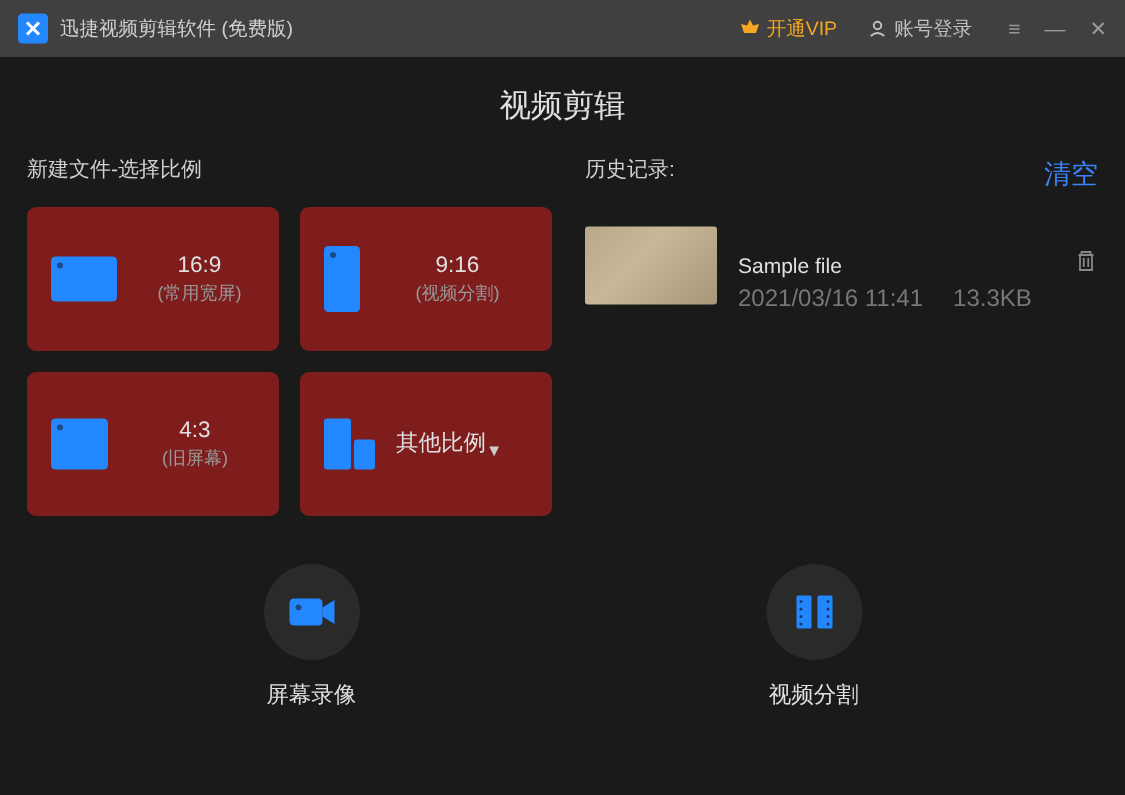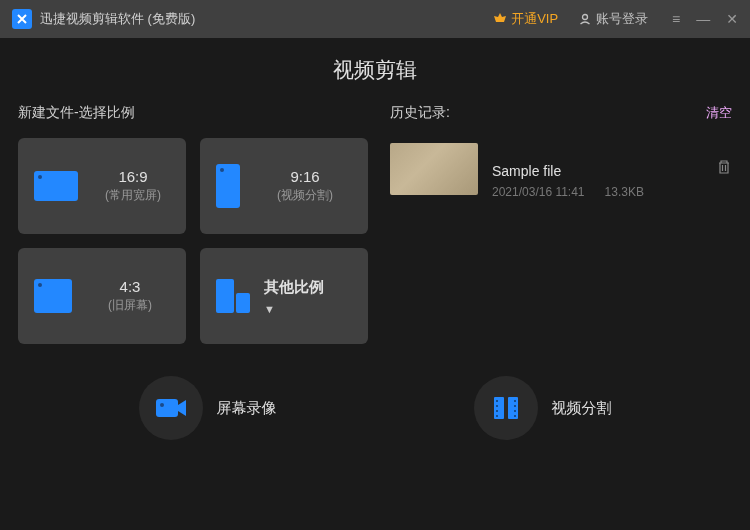--- a/index.html
+++ b/index.html
@@ -54,29 +54,29 @@
   gap: 22px;
 }
 .left-col { width: 350px; }
 .right-col { flex: 1; }
 
 .section-header {
   display: flex; justify-content: space-between;
   font-size: 14px; color: #d0d0d0;
   margin-bottom: 16px;
 }
-.clear-link { color: #f0abfc; font-size: 13px; cursor: pointer; }
+.clear-link { color: #3b82f6; font-size: 18px; cursor: pointer; }
 
 .ratio-grid {
   display: grid;
   grid-template-columns: 1fr 1fr;
   gap: 14px;
 }
 .ratio-card {
-  background: #404040;
+  background: #7f1d1d;
   border-radius: 6px;
   height: 96px;
   display: flex;
   align-items: center;
   padding: 0 12px 0 16px;
   cursor: pointer;
   gap: 14px;
 }
 .ratio-icon {
   background: #2388ff;
@@ -89,58 +89,58 @@
 .ratio-icon .dot {
   position: absolute; top: 4px; left: 4px;
   width: 4px; height: 4px; background: #1a4a8a; border-radius: 50%;
 }
 .other-icon { display: flex; align-items: flex-end; gap: 2px; }
 .other-icon .bar1 { width: 18px; height: 34px; background: #2388ff; border-radius: 2px; }
 .other-icon .bar2 { width: 14px; height: 20px; background: #2388ff; border-radius: 2px; }
 .ratio-text { text-align: center; flex: 1; }
 .ratio-text .rt1 { font-size: 15px; color: #e0e0e0; margin-bottom: 2px; }
 .ratio-text .rt2 { font-size: 12px; color: #999; }
-.other-text { display: flex; flex-direction: column; align-items: flex-start; font-weight: bold; }
+.other-text { display: flex; flex-direction: row; align-items: flex-end; }
 .chev { color: #ccc; font-size: 11px; margin-top: 4px; }
 
 .history-item {
   display: flex;
   align-items: center;
   gap: 14px;
   margin-bottom: 14px;
 }
 .thumb {
   width: 88px; height: 52px;
   background: linear-gradient(135deg, #b8a888 0%, #c8b898 40%, #a89878 100%);
   border-radius: 2px;
 }
 .hist-info { flex: 1; }
 .hist-name { font-size: 14px; color: #e0e0e0; margin-bottom: 6px; margin-top: 25px; }
-.hist-meta { font-size: 12px; color: #777; display: flex; gap: 20px; text-align: right; }
+.hist-meta { font-size: 16px; color: #777; display: flex; gap: 20px; text-align: right; }
 .del-btn { color: #888; cursor: pointer; }
 
 .open-folder {
   background: #3a3a3a;
   border: none;
   color: #d0d0d0;
   font-size: 14px;
   padding: 10px 40px;
   border-radius: 20px;
   display: block;
   margin: 140px auto 0;
   cursor: pointer;
 }
 
 .bottom-row {
   display: flex;
   justify-content: space-around;
   padding: 32px 40px 0;
 }
 .tool-item {
-  display: flex; flex-direction: row; align-items: center; gap: 14px;
+  display: flex; flex-direction: column; align-items: center; gap: 14px;
   cursor: pointer;
 }
 .tool-circle {
   width: 64px; height: 64px;
   border-radius: 50%;
   background: #2a2a2a;
   display: flex; align-items: center; justify-content: center;
 }
 .tool-label { font-size: 15px; color: #e0e0e0; }
 </style>

